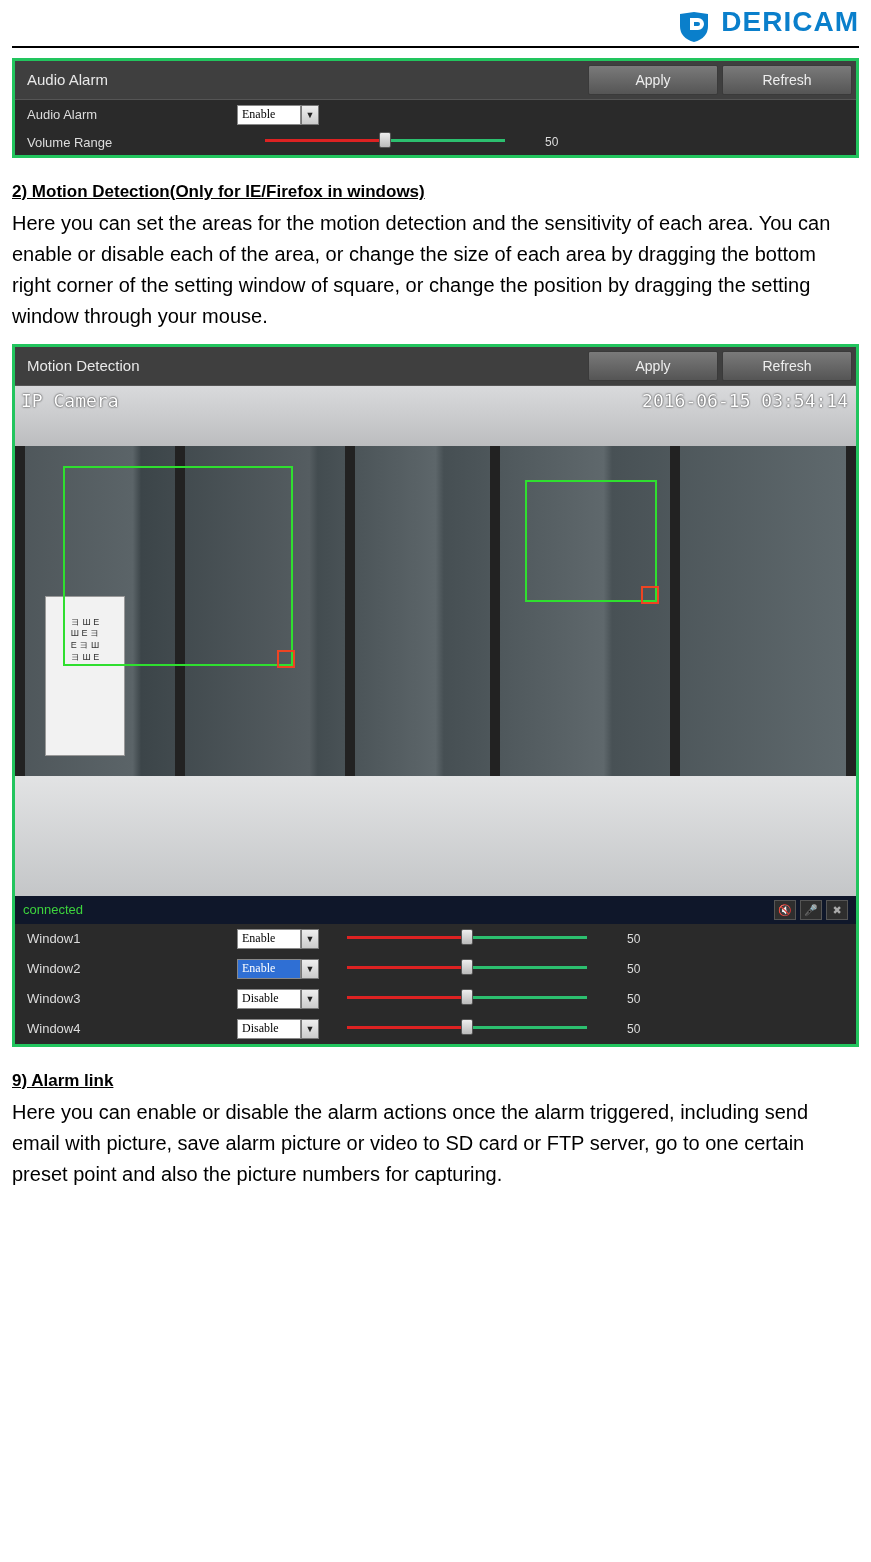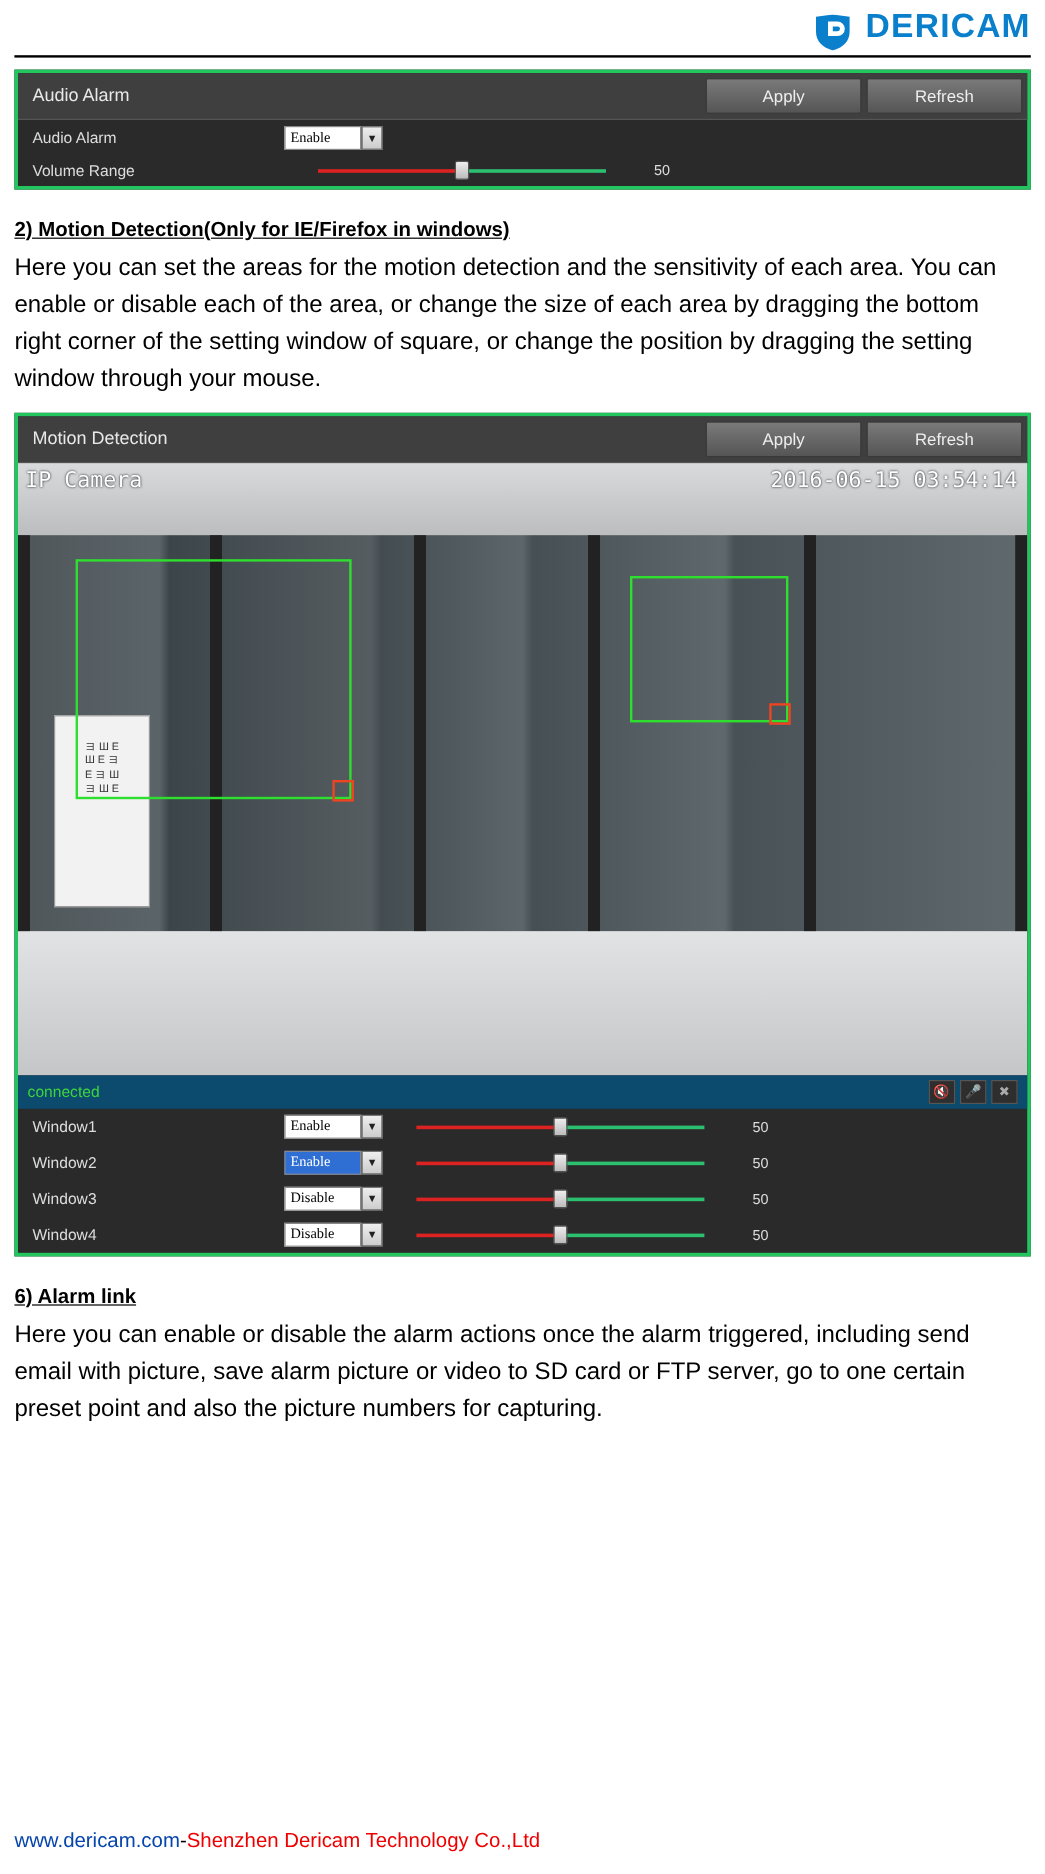--- a/index.html
+++ b/index.html
@@ -94,21 +94,20 @@
     width: 18px; height: 20px;
     border: 1px solid #777;
     background: linear-gradient(#eee,#ccc);
     text-align: center;
     line-height: 18px;
     font-size: 9px;
     color: #222;
   }
   .slider-holder {
     display: flex;
-    align-items: center;
     margin-left: 28px;
   }
   .slider {
     position: relative;
     width: 240px; height: 10px;
   }
   .slider .track-left {
     position: absolute; left: 0; top: 4px; height: 3px;
     width: 120px; background: #d22;
   }
@@ -183,21 +182,21 @@
   .green-box {
     position: absolute; border: 2px solid #2fdf2f;
   }
   .green-box.b1 { left: 48px; top: 80px; width: 230px; height: 200px; }
   .green-box.b2 { left: 510px; top: 94px; width: 132px; height: 122px; }
   .red-sq {
     position: absolute; border: 2px solid #e42; width: 18px; height: 18px;
   }
   .status-bar {
     display: flex; align-items: center;
-    background: #0c4a6e; color: #3dd43d;
+    background: #0f172a; color: #3dd43d;
     padding: 4px 8px; font-size: 13px;
   }
   .status-bar .spacer { flex: 1; }
   .sb-icon {
     width: 22px; height: 20px; margin-left: 4px;
     background: #2e2e2e; border: 1px solid #555;
     color: #aaa; font-size: 11px; text-align: center; line-height: 18px;
   }
   .footer {
     position: absolute;
@@ -342,20 +341,17 @@
               <div class="track-left"></div>
               <div class="track-right"></div>
               <div class="thumb"></div>
             </div>
             <div class="slider-value">50</div>
           </div>
         </div>
       </div>
   </div>
 
-  <div class="body-heading">6) Alarm link</div>
+  <div class="body-heading">9) Alarm link</div>
   <div class="body-text">Here you can enable or disable the alarm actions once the alarm triggered, including send email with picture, save alarm picture or video to SD card or FTP server, go to one certain preset point and also the picture numbers for capturing.</div>
 
-  <div class="footer">
-    <span class="link">www.dericam.com</span><span>-</span><span class="co">Shenzhen Dericam Technology Co.,Ltd</span>
-  </div>
 
 </div>
 
 </body></html>

